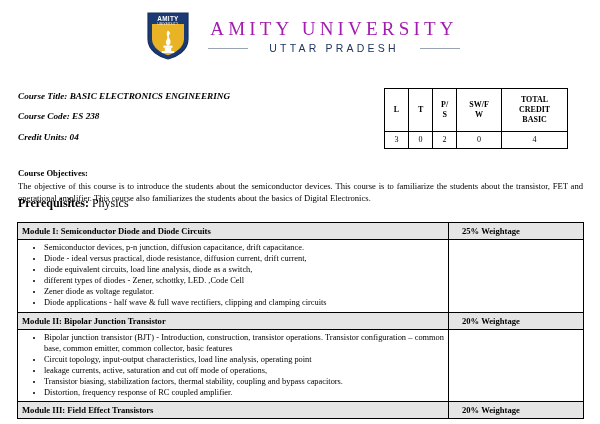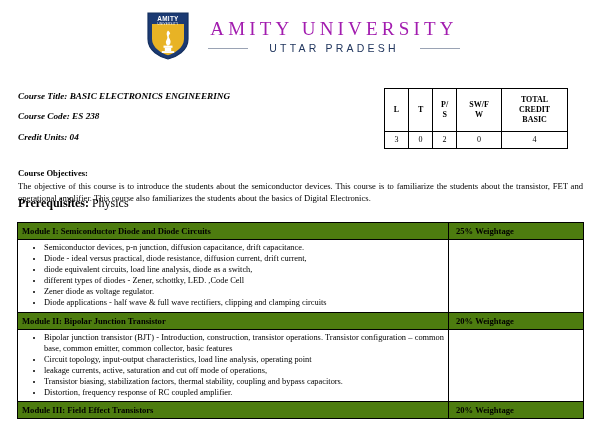--- a/index.html
+++ b/index.html
@@ -137,29 +137,29 @@
     table-layout: fixed;
   }
   table.syllabus td {
     border: 1px solid #000000;
     vertical-align: top;
   }
   .col-topic  { width: 431px; }
   .col-weight { width: 135px; }
 
   tr.module-head td {
-    background: #4d7c0f;
+    background: #e5e5e5;
     font-weight: bold;
     font-size: 8.6px;
     padding: 2px 4px;
     height: 12px;
     vertical-align: middle;
   }
   tr.module-head td.w {
-    padding-left: 7px;
+    padding-left: 13px;
   }
 
   td.points {
     padding: 2px 4px 3px 4px;
   }
   td.points ul {
     margin: 0;
     padding: 0 0 0 22px;
     list-style-type: disc;
   }

